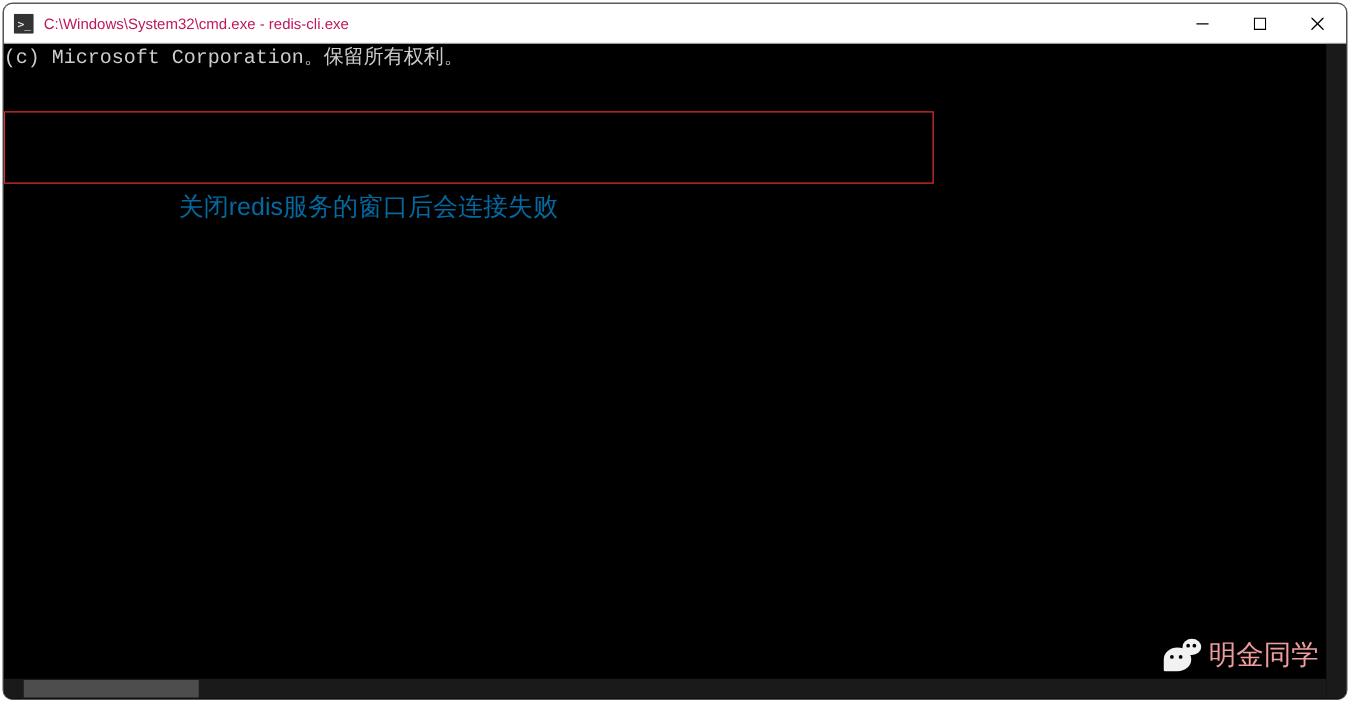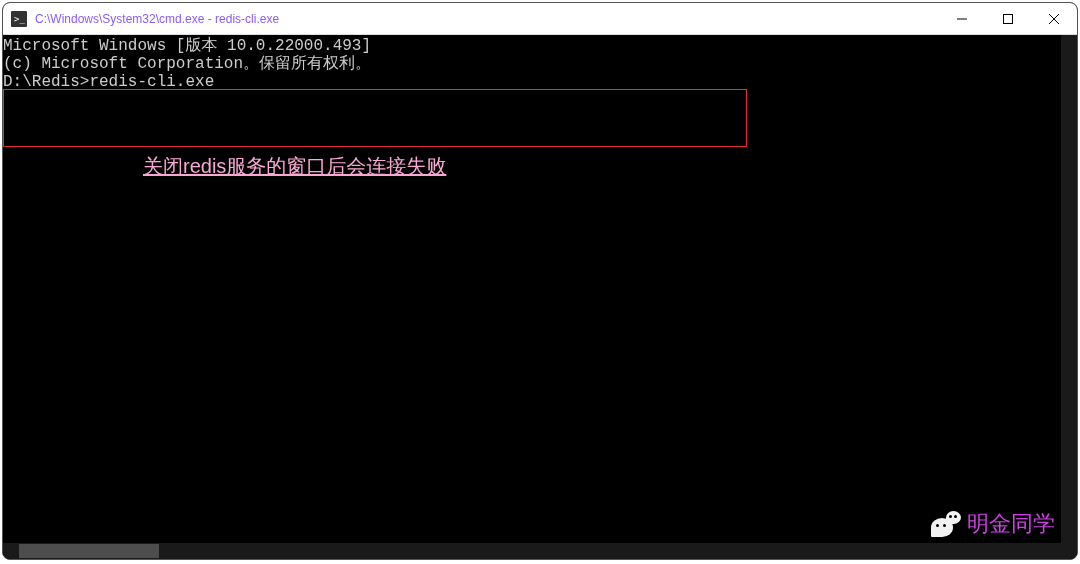--- a/index.html
+++ b/index.html
@@ -41,21 +41,21 @@
       display: flex;
       align-items: center;
       justify-content: center;
     }
     .app-icon svg {
       width: 16px;
       height: 16px;
     }
     .title-text {
       font-size: 12px;
-      color: #8b5cf6;
+      color: #be185d;
       flex: 1;
     }
     .window-controls {
       display: flex;
       height: 100%;
     }
     .win-btn {
       width: 46px;
       height: 32px;
       display: flex;
@@ -82,25 +82,24 @@
       white-space: pre;
       font-family: "NSimSun", "SimSun", Consolas, "Courier New", monospace;
     }
     .highlight-box {
       position: absolute;
       border: 1px solid #e03030;
       pointer-events: none;
     }
     .annotation {
       position: absolute;
-      color: #f9a8d4;
+      color: #0369a1;
       font-size: 20px;
       font-family: "Microsoft YaHei", sans-serif;
       font-weight: 500;
-      text-decoration: underline;
     }
     .scrollbar-v {
       position: absolute;
       right: 0;
       top: 0;
       width: 16px;
       height: 100%;
       background: #1a1a1a;
     }
     .scrollbar-h {
@@ -126,21 +125,21 @@
       background: #ccc;
       vertical-align: bottom;
       margin-bottom: 1px;
     }
     .watermark {
       position: absolute;
       right: 22px;
       bottom: 22px;
       display: flex;
       align-items: center;
-      color: #d946ef;
+      color: #fca5a5;
       font-size: 22px;
       font-family: "Microsoft YaHei", sans-serif;
       opacity: 0.95;
     }
     .watermark-icon {
       margin-right: 6px;
       position: relative;
       width: 30px;
       height: 26px;
     }
@@ -195,24 +194,22 @@
       <div class="win-btn close">
         <svg viewBox="0 0 10 10">
             <line x1="0" y1="0" x2="10" y2="10" stroke="#000" stroke-width="1"></line>
             <line x1="10" y1="0" x2="0" y2="10" stroke="#000" stroke-width="1"></line>
           </svg>
       </div>
     </div>
   </div>
 
   <div class="terminal">
-    <div class="term-line">Microsoft Windows [版本 10.0.22000.493]</div>
     <div class="term-line">(c) Microsoft Corporation。保留所有权利。</div>
     <div class="term-line"></div>
-    <div class="term-line">D:\Redis&gt;redis-cli.exe</div>
 
     <div class="highlight-box" id="hlbox" style="top: 54px; left: 0px; width: 744px; height: 58px;"></div>
     <div class="annotation" id="annot" style="top: 122px; left: 140px;">关闭redis服务的窗口后会连接失败</div>
 
     <div class="scrollbar-v"></div>
     <div class="scrollbar-h">
       <div class="scroll-thumb-h"></div>
     </div>
 
     <div class="watermark">

